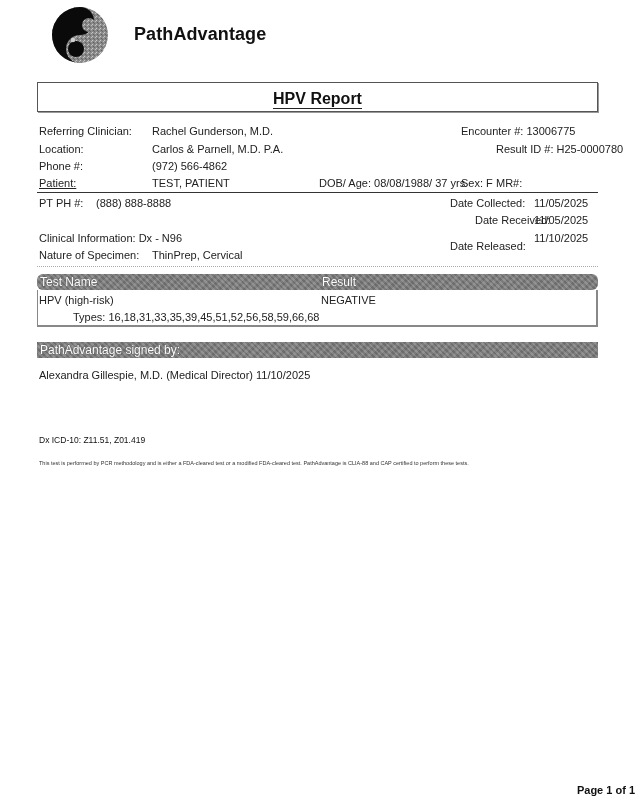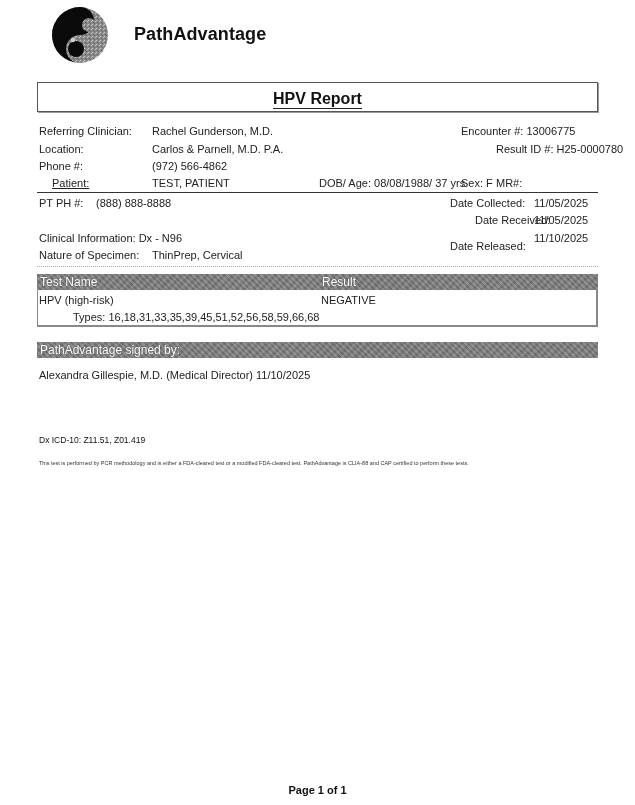--- a/index.html
+++ b/index.html
@@ -33,21 +33,21 @@
       repeating-linear-gradient(-45deg, rgba(255,255,255,0.08) 0 3px, rgba(0,0,0,0.06) 3px 6px);
     color: #ffffff; font-size: 12px;
   }
   .bar .cell { position: absolute; top: 1px; text-shadow: 0 0 1px #333; }
   .result-box {
     left: 37px; top: 290px; width: 561px; height: 37px; box-sizing: border-box;
     border: 1px solid #888; border-top: none; border-right: 2px solid #888; border-bottom: 2px solid #888;
   }
   .small { font-size: 8.5px; }
   .tiny { font-size: 5.5px; color: #333; }
-  .footer { left: 0; width: 635px; top: 784px; text-align: center; font-size: 11px; font-weight: bold; }
+  .footer { left: 0; width: 635px; top: 784px; text-align: right; font-size: 11px; font-weight: bold; }
 </style>
 </head>
 <body>
 
 <div class="abs logo">
   <svg width="58" height="60" viewBox="0 0 58 60">
     <defs>
       <pattern id="grain" width="4" height="4" patternUnits="userSpaceOnUse">
         <rect width="4" height="4" fill="#8a8a8a"></rect>
         <rect x="0" y="0" width="1" height="1" fill="#bdbdbd"></rect>
@@ -76,21 +76,21 @@
 <div class="abs val bold" style="left:152px; top:125px;">Rachel Gunderson, M.D.</div>
 <div class="abs val" style="left:461px; top:125px;">Encounter #: 13006775</div>
 
 <div class="abs lbl" style="left:39px; top:143px;">Location:</div>
 <div class="abs val" style="left:152px; top:143px;">Carlos &amp; Parnell, M.D. P.A.</div>
 <div class="abs val" style="left:461px; top:143px;margin-left:35px;">Result ID #: H25-0000780</div>
 
 <div class="abs lbl" style="left:39px; top:160px;">Phone #:</div>
 <div class="abs val" style="left:152px; top:160px;">(972) 566-4862</div>
 
-<div class="abs lbl" style="left:52px; top:177px;text-decoration:underline;">Patient:</div>
+<div class="abs lbl" style="left:39px; top:177px;text-decoration:underline;">Patient:</div>
 <div class="abs val bold" style="left:152px; top:177px;">TEST, PATIENT</div>
 <div class="abs val" style="left:319px; top:177px;">DOB/ Age: 08/08/1988/ 37 yrs</div>
 <div class="abs val" style="left:461px; top:177px;">Sex: F</div>
 <div class="abs val" style="left:496px; top:177px;">MR#:</div>
 
 <div class="abs hr" style="top:192px;"></div>
 
 <div class="abs lbl" style="left:39px; top:197px;">PT PH #:</div>
 <div class="abs val" style="left:96px; top:197px;">(888) 888-8888</div>
 <div class="abs lbl" style="left:450px; top:197px;">Date Collected:</div>
@@ -101,21 +101,21 @@
 
 <div class="abs lbl" style="left:39px; top:232px;">Clinical Information: Dx - N96</div>
 <div class="abs lbl" style="left:450px; top:240px;">Date Released:</div>
 <div class="abs val" style="left:534px; top:232px;">11/10/2025</div>
 
 <div class="abs lbl" style="left:39px; top:249px;">Nature of Specimen:</div>
 <div class="abs val" style="left:152px; top:249px;">ThinPrep, Cervical</div>
 
 <div class="abs hr-dashed" style="top:266px;"></div>
 
-<div class="abs bar" style="top:274px;">
+<div class="abs bar" style="top:274px;border-radius:6px;">
   <span class="cell" style="left:3px;">Test Name</span>
   <span class="cell" style="left:285px;">Result</span>
 </div>
 <div class="abs result-box">
   <div>
     <span class="abs val" style="left:1px; top:4px;">HPV (high-risk)</span>
     <span class="abs val bold" style="left:283px; top:4px;">NEGATIVE</span>
     <span class="abs val" style="left:35px; top:21px;">Types: 16,18,31,33,35,39,45,51,52,56,58,59,66,68</span>
   </div>
 </div>

